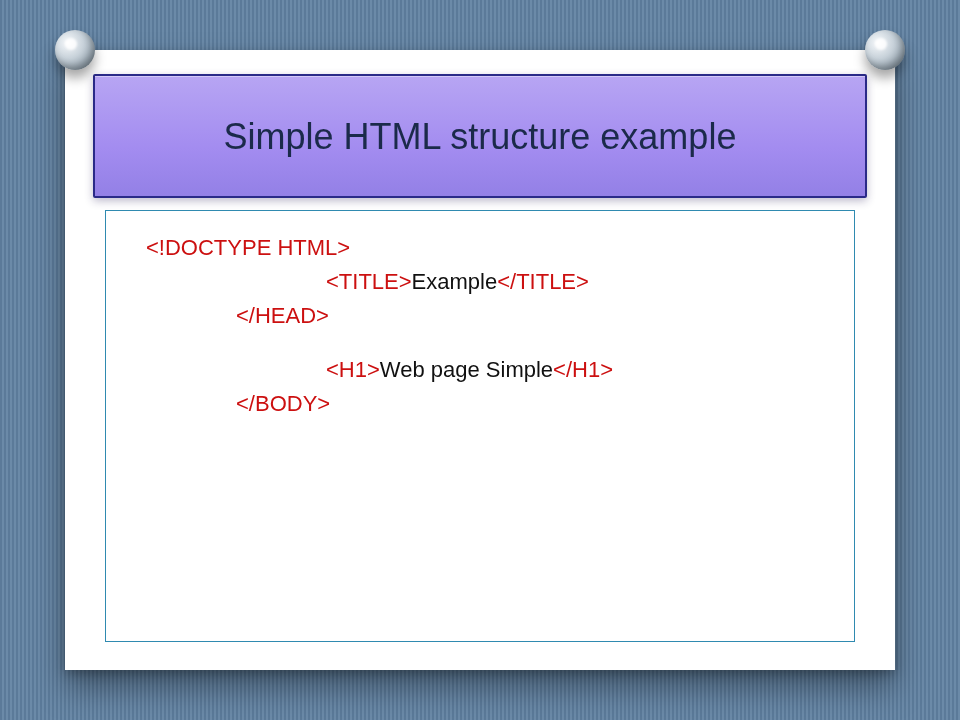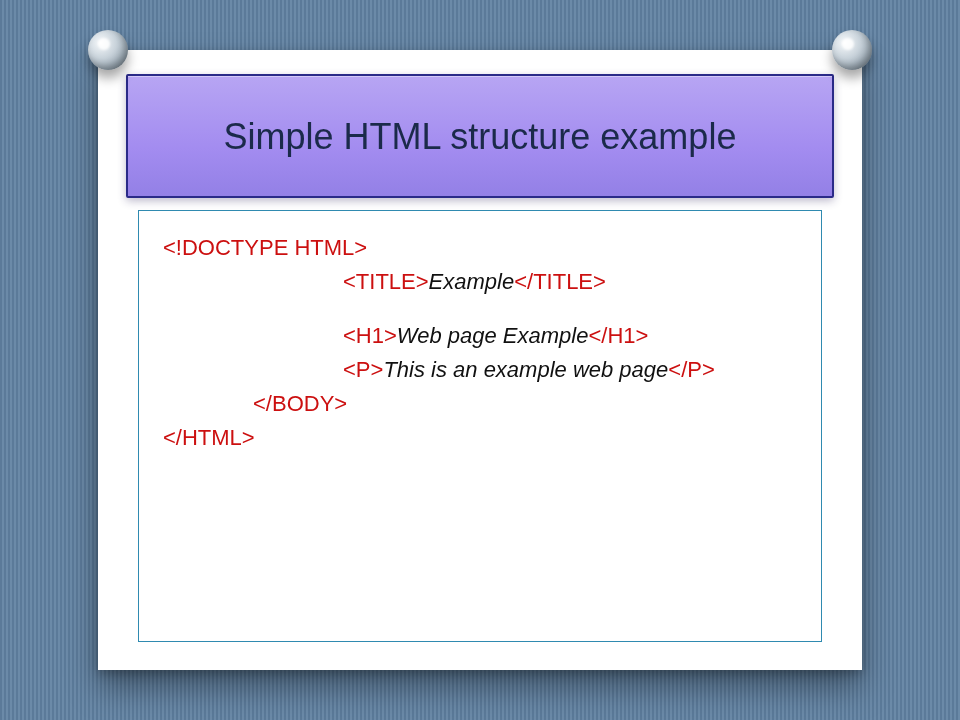--- a/index.html
+++ b/index.html
@@ -17,21 +17,21 @@
       90deg,
       #5b7a99 0px, #5b7a99 2px,
       #6b8aa8 2px, #6b8aa8 4px
     );
     position: relative;
     display: flex;
     align-items: center;
     justify-content: center;
   }
   .paper {
-    width: 764px;
+    width: 830px;
     height: 620px;
     background: #ffffff;
     position: relative;
     box-shadow: 0 18px 30px rgba(0,0,0,0.35), 0 4px 10px rgba(0,0,0,0.25);
   }
   .pin {
     position: absolute;
     top: -20px;
     width: 40px;
     height: 40px;
@@ -78,29 +78,29 @@
   }
 
   .code-box {
     position: absolute;
     left: 40px;
     right: 40px;
     top: 160px;
     bottom: 28px;
     border: 1px solid #2f8ab0;
     background: #ffffff;
-    padding: 20px 24px 20px 24px;
+    padding: 20px 24px 20px 40px;
     font-family: "Trebuchet MS", "Lucida Sans", Arial, sans-serif;
     font-size: 22px;
     line-height: 1.55;
     color: #222;
   }
   .code-line { white-space: pre; }
   .tag  { color: #cc1010; }
-  .text { color: #111; font-style: italic; }
+  .text { color: #111; }
   .i1 { padding-left: 90px; }
   .i2 { padding-left: 180px; }
   .blank { height: 0.9em; }
 </style>
 </head>
 <body>
 
 <div class="bg">
   <div class="paper">
 
@@ -112,27 +112,26 @@
     </div>
 
     <div class="code-box">
 
       <div class="code-line"><span class="tag">&lt;!DOCTYPE HTML&gt;</span></div>
 
 
 
       <div class="code-line i2"><span class="tag">&lt;TITLE&gt;</span><span class="text">Example</span><span class="tag">&lt;/TITLE&gt;</span></div>
 
+      <div class="code-line i1"><span class="tag">&lt;/HEAD&gt;</span></div>
 
       <div class="blank"></div>
 
 
-      <div class="code-line i2"><span class="tag">&lt;H1&gt;</span><span class="text">Web page Example</span><span class="tag">&lt;/H1&gt;</span></div>
+      <div class="code-line i2"><span class="tag">&lt;H1&gt;</span><span class="text">Web page Simple</span><span class="tag">&lt;/H1&gt;</span></div>
 
-      <div class="code-line i2"><span class="tag">&lt;P&gt;</span><span class="text">This is an example web page</span><span class="tag">&lt;/P&gt;</span></div>
 
       <div class="code-line i1"><span class="tag">&lt;/BODY&gt;</span></div>
 
-      <div class="code-line"><span class="tag">&lt;/HTML&gt;</span></div>
 
     </div>
   </div>
 </div>
 
 </body></html>

